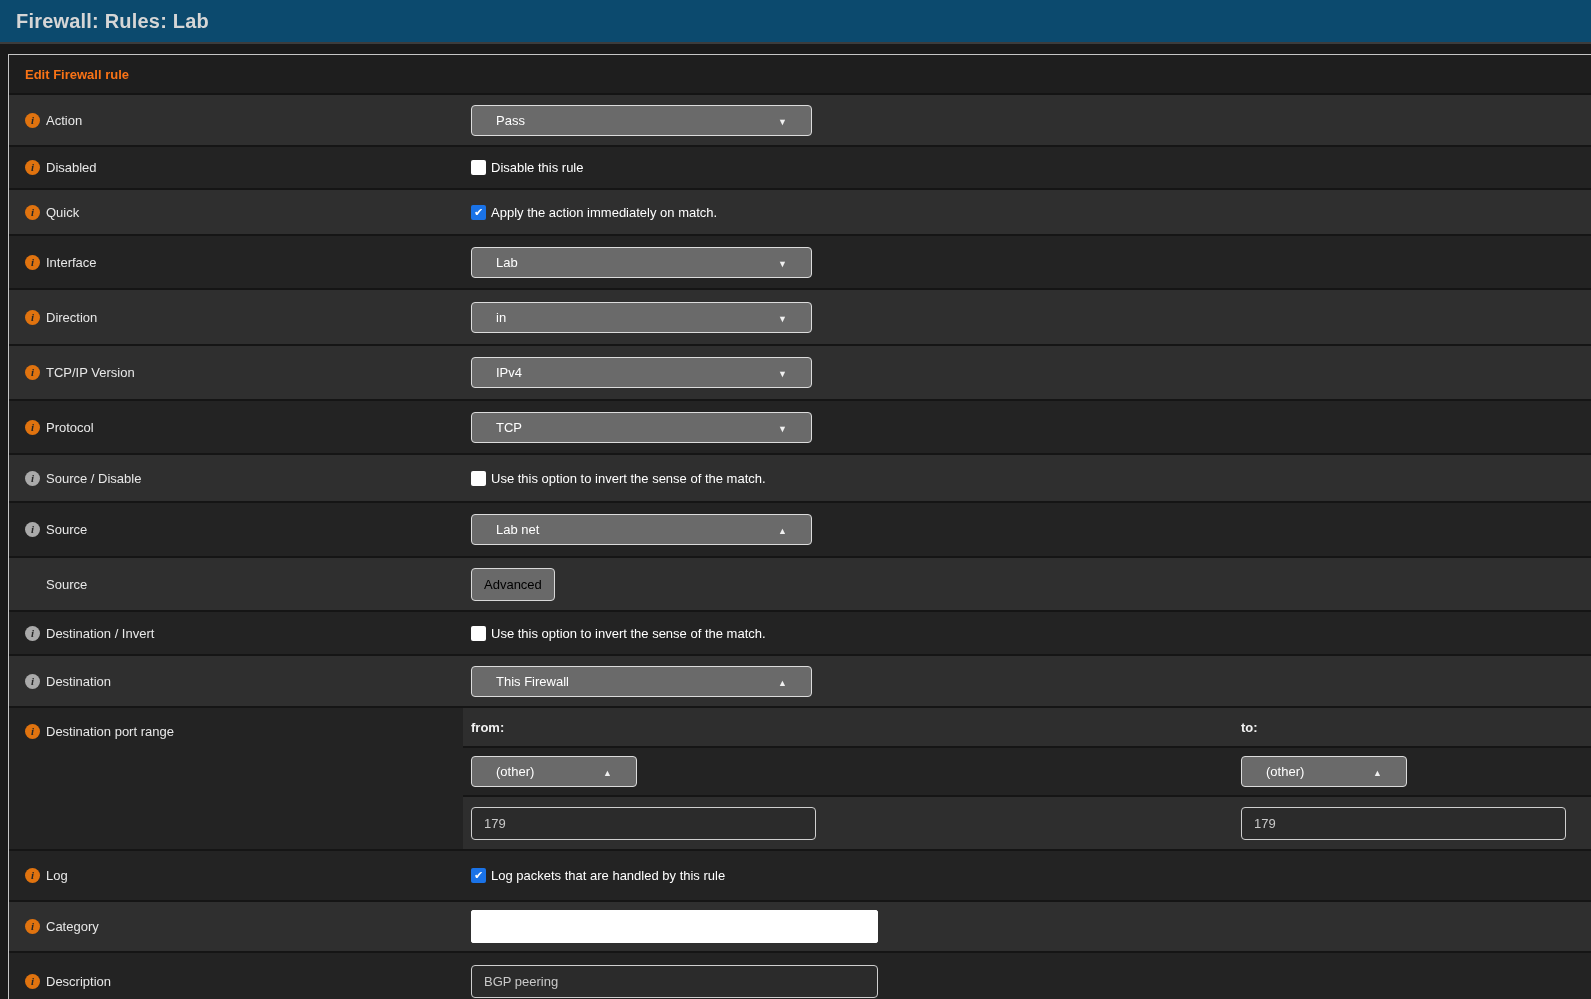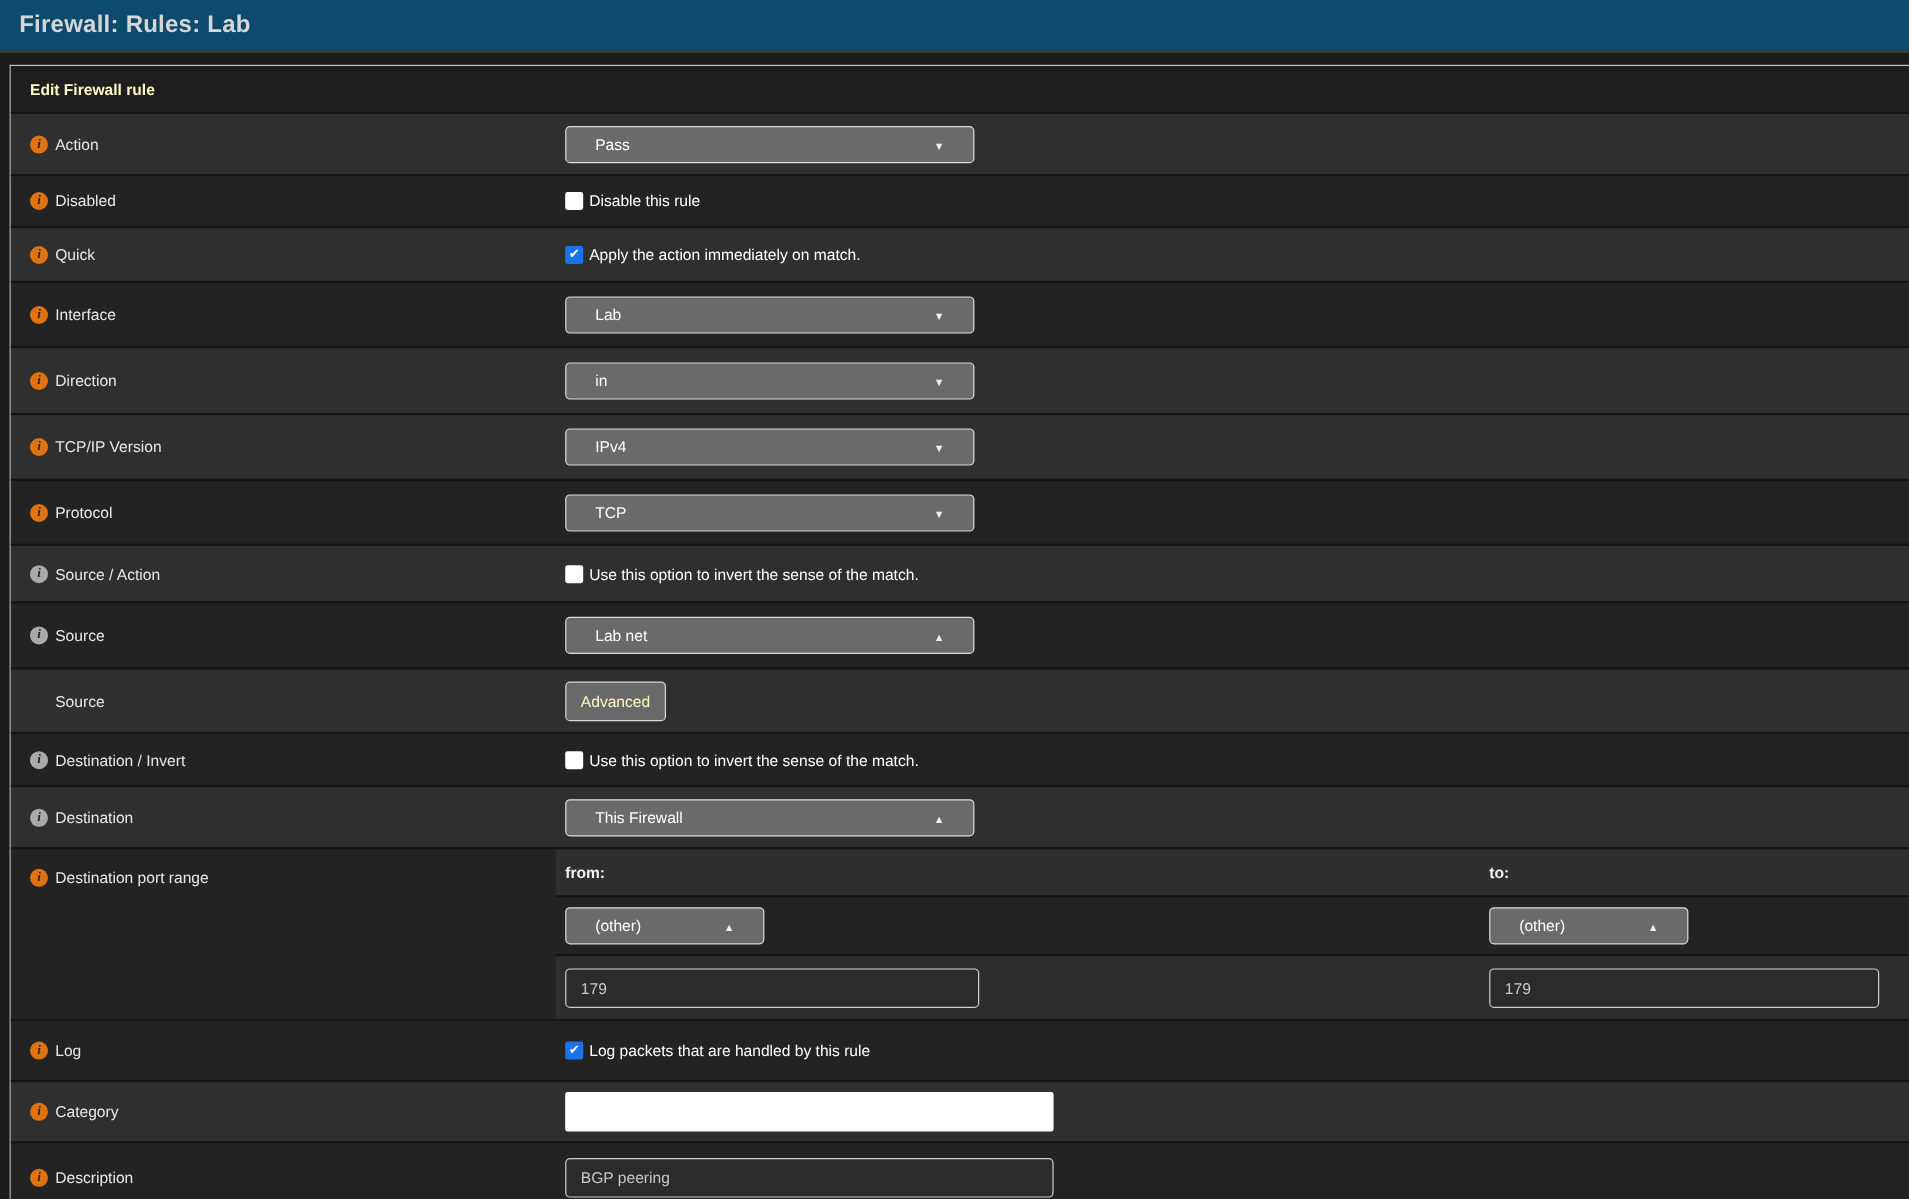--- a/index.html
+++ b/index.html
@@ -28,21 +28,21 @@
     border:1px solid #c6c6c6;
     border-right:none;
     background:#232323;
   }
   .panel-header {
     height:40px;
     display:flex; align-items:center;
     padding-left:16px;
     background:#1e1e1e;
     border-bottom:2px solid #141414;
-    font-weight:700; color:#fef9c3;
+    font-weight:700; color:#f97316;
   }
 
   
   .row { display:flex; border-bottom:2px solid #151515; }
   .row.light { background:#2f2f2f; }
   .row.dark  { background:#232323; }
 
   .cell-label {
     flex:none; width:454px;
     display:flex; align-items:center;
@@ -102,21 +102,21 @@
   .checkbox.checked::after {
     content:"✔"; color:#ffffff; font-size:11px; line-height:1;
   }
   .cb-text { color:#ffffff; }
 
   
   .btn {
     height:33px; margin-left:8px; padding:0 12px;
     background:#696969;
     border:1px solid #d8d8d8; border-radius:4px;
-    color:#fef9c3; font-size:13px;
+    color:#000000; font-size:13px;
     display:inline-flex; align-items:center;
     cursor:pointer;
   }
   .text-input {
     height:33px; margin-left:8px; padding:0 12px;
     background:#2b2b2b;
     border:1px solid #cfcfcf; border-radius:4px;
     color:#c9c9c9; font-size:13px;
     font-family:"Liberation Sans", sans-serif;
     outline:none;
@@ -233,21 +233,21 @@
       <div class="select">
         <span>TCP</span>
         <span class="caret-down-icon"></span>
       </div>
     </div>
   </div>
 
   <div class="row light rh48">
     <div class="cell-label">
       <span class="info-icon gray">i</span>
-      <span>Source / Action</span>
+      <span>Source / Disable</span>
     </div>
     <div class="cell-control">
       <span class="checkbox"></span>
       <span class="cb-text">Use this option to invert the sense of the match.</span>
     </div>
   </div>
 
   <div class="row dark rh55">
     <div class="cell-label">
       <span class="info-icon gray">i</span>

